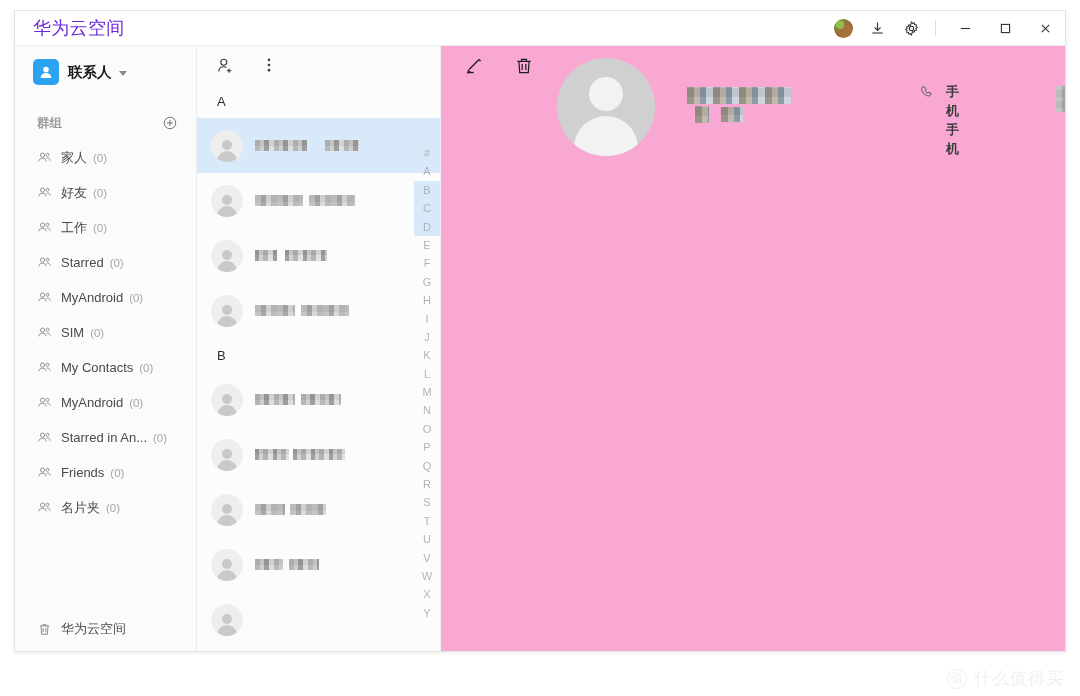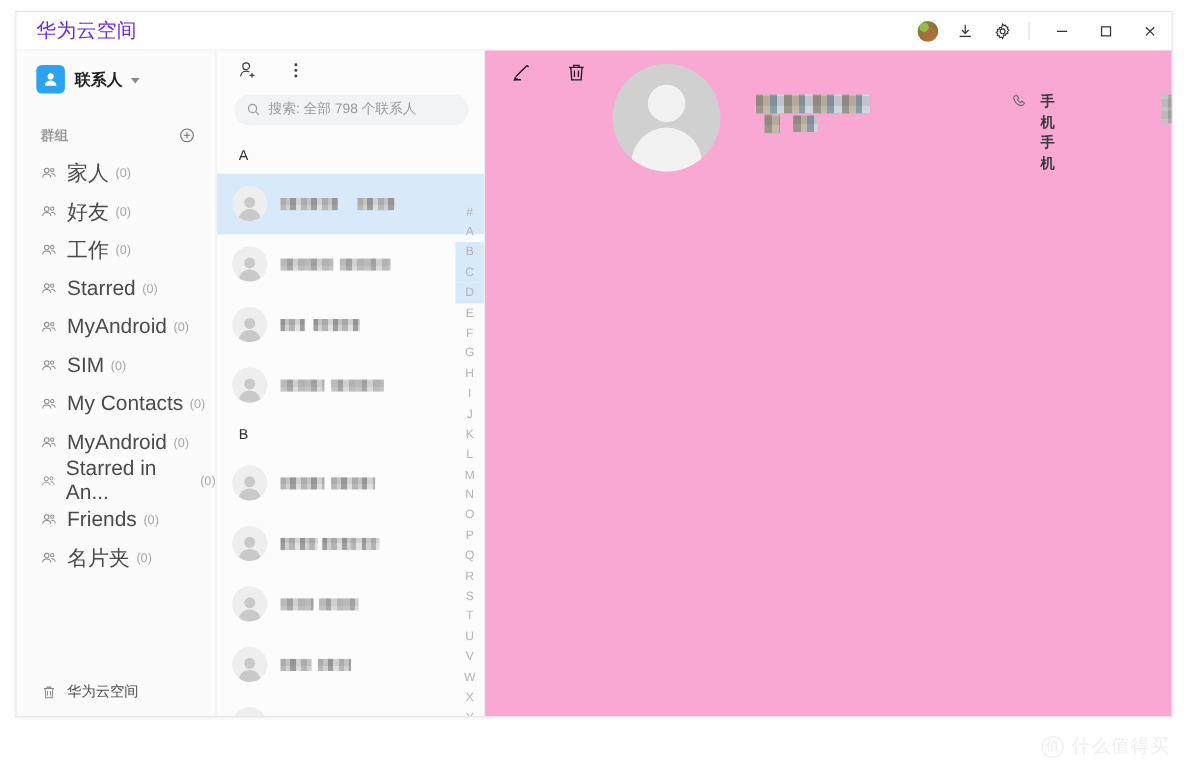--- a/index.html
+++ b/index.html
@@ -99,21 +99,21 @@
     display: flex; align-items: center;
     height: 34px; margin-top: 8px; padding: 0 18px 0 22px;
   }
   #group-header .gh-label { font-size: 12.5px; color: #9b9b9b; font-weight: bold; }
   #group-header .gh-spacer { flex: 1 1 auto; }
 
   .group-item {
     display: flex; align-items: center;
     height: 35px; padding-left: 22px;
   }
-  .group-item .gi-label { font-size: 19px; color: #4a4a4a; margin-left: 9px; }
+  .group-item .gi-label { font-size: 13px; color: #4a4a4a; margin-left: 9px; }
   .group-item .gi-count { font-size: 11.5px; color: #a6a6a6; margin-left: 6px; }
 
   #sidebar-bottom {
     margin-top: auto;
     display: flex; align-items: center;
     height: 44px; padding-left: 22px;
   }
   #sidebar-bottom .sb-label { font-size: 13px; color: #4a4a4a; margin-left: 9px; }
 
   
@@ -453,29 +453,20 @@
         </div>
         <div class="lt-btn">
           <svg width="18" height="18" viewBox="0 0 20 20" fill="#3a3a3a">
             <circle cx="10" cy="4.3" r="1.45"></circle>
               <circle cx="10" cy="10" r="1.45"></circle>
               <circle cx="10" cy="15.7" r="1.45"></circle>
           </svg>
         </div>
       </div>
 
-      <div id="search-wrap">
-        <div id="search-box">
-          <svg width="13" height="13" viewBox="0 0 16 16" fill="none" stroke="#9a9a9a" stroke-width="1.35">
-            <circle cx="6.9" cy="6.9" r="4.6"></circle>
-              <path d="M10.4 10.4 14 14"></path>
-          </svg>
-          <span class="ph">搜索: 全部 798 个联系人</span>
-        </div>
-      </div>
 
       <div id="list-scroll">
         <div id="list-items">
             <div class="sec-head">A</div>
             <div class="contact-row selected">
               <div class="c-avatar">
                 <div class="head"></div>
               </div>
        <div class="blur-name">
          <span class="px px-a" style="width:52px"></span>

